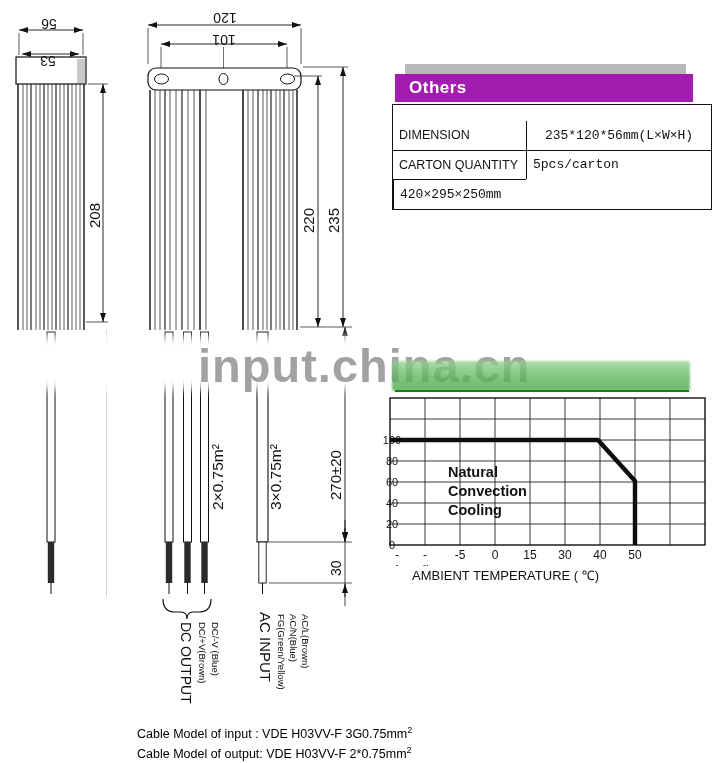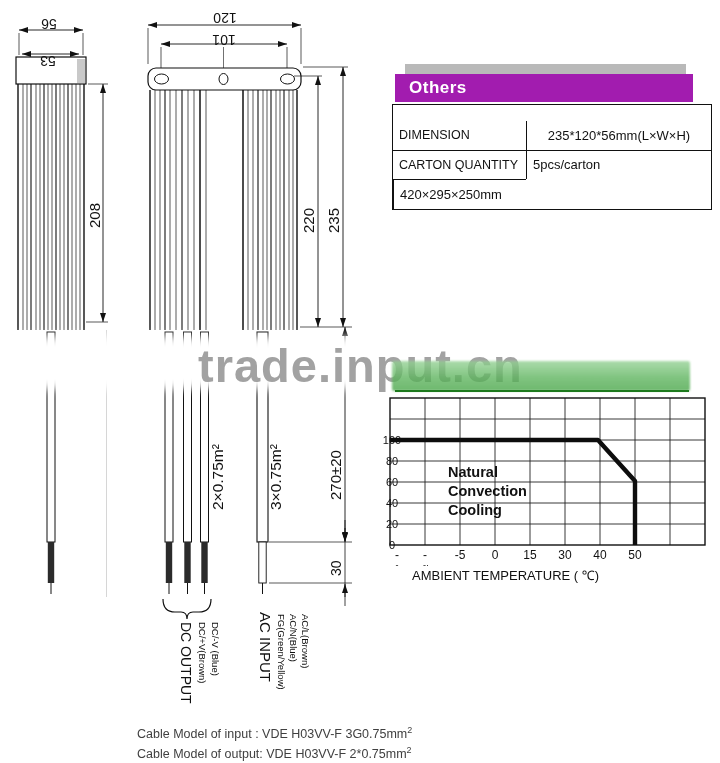--- a/index.html
+++ b/index.html
@@ -21,29 +21,29 @@
   
   .gray-band{position:absolute;left:405px;top:64px;width:281px;height:32px;background:#b9b9b9;}
   .others-bar{position:absolute;left:395px;top:74px;width:298px;height:28px;background:#a21caf;
               display:flex;align-items:center;}
   .others-bar span{color:#fff;font-weight:bold;font-size:17px;padding-left:14px;letter-spacing:.5px;}
   .spec-table{position:absolute;left:392px;top:104px;width:318px;
               display:grid;grid-template-columns:133px 1fr;border:1.3px solid #111;}
   .spec-table .cell{height:28.5px;display:flex;align-items:center;font-size:12.5px;
                     padding-left:6px;border-top:1.2px solid #111;}
   .spec-table .cell.r0{border-top:none;margin-top:16px;}
-  .spec-table .val{border-left:1.2px solid #111;font-size:13px;}
+  .spec-table .val{border-left:1.2px solid #111;font-size:13px;font-family:Liberation Mono, monospace;}
   .spec-table .val.center{justify-content:center;padding-left:0;}
 
   
   .chart-wrap{position:absolute;left:383px;top:394px;width:337px;height:200px;}
   .draw-wrap{position:absolute;left:0;top:0;width:390px;height:763px;}
 
   
-  .footer{position:absolute;left:137px;top:723px;font-size:12.5px;line-height:15.5px;color:#404040;}
+  .footer{position:absolute;left:137px;top:723px;font-size:12.5px;line-height:15.5px;color:#000000;}
   .footer sup{font-size:9px;}
 </style>
 </head>
 <body>
 
 <div class="page">
 
   <div class="draw-wrap">
   <svg width="390" height="763" viewBox="0 0 390 763">
     <defs>
@@ -192,21 +192,21 @@
       <text transform="translate(212,622) rotate(90)" font-size="9.5">DC/-V (Blue)</text>
       <text transform="translate(260,612) rotate(90)" font-size="15">AC INPUT</text>
       <text transform="translate(278,614) rotate(90)" font-size="9.5">FG(Green/Yellow)</text>
       <text transform="translate(290,614) rotate(90)" font-size="9.5">AC/N(Blue)</text>
       <text transform="translate(302,614) rotate(90)" font-size="9.5">AC/L(Brown)</text>
     </g>
   </svg>
   </div>
 
   <div class="wm-band"></div>
-  <div class="wm-text">trade.input.cn</div>
+  <div class="wm-text">input.china.cn</div>
   <div class="banner2"></div>
   <div class="banner2-line"></div>
 
   <div class="gray-band"></div>
   <div class="others-bar">
     <span>Others</span>
   </div>
 
   <div class="spec-table">
     <div class="cell r0">DIMENSION</div>

